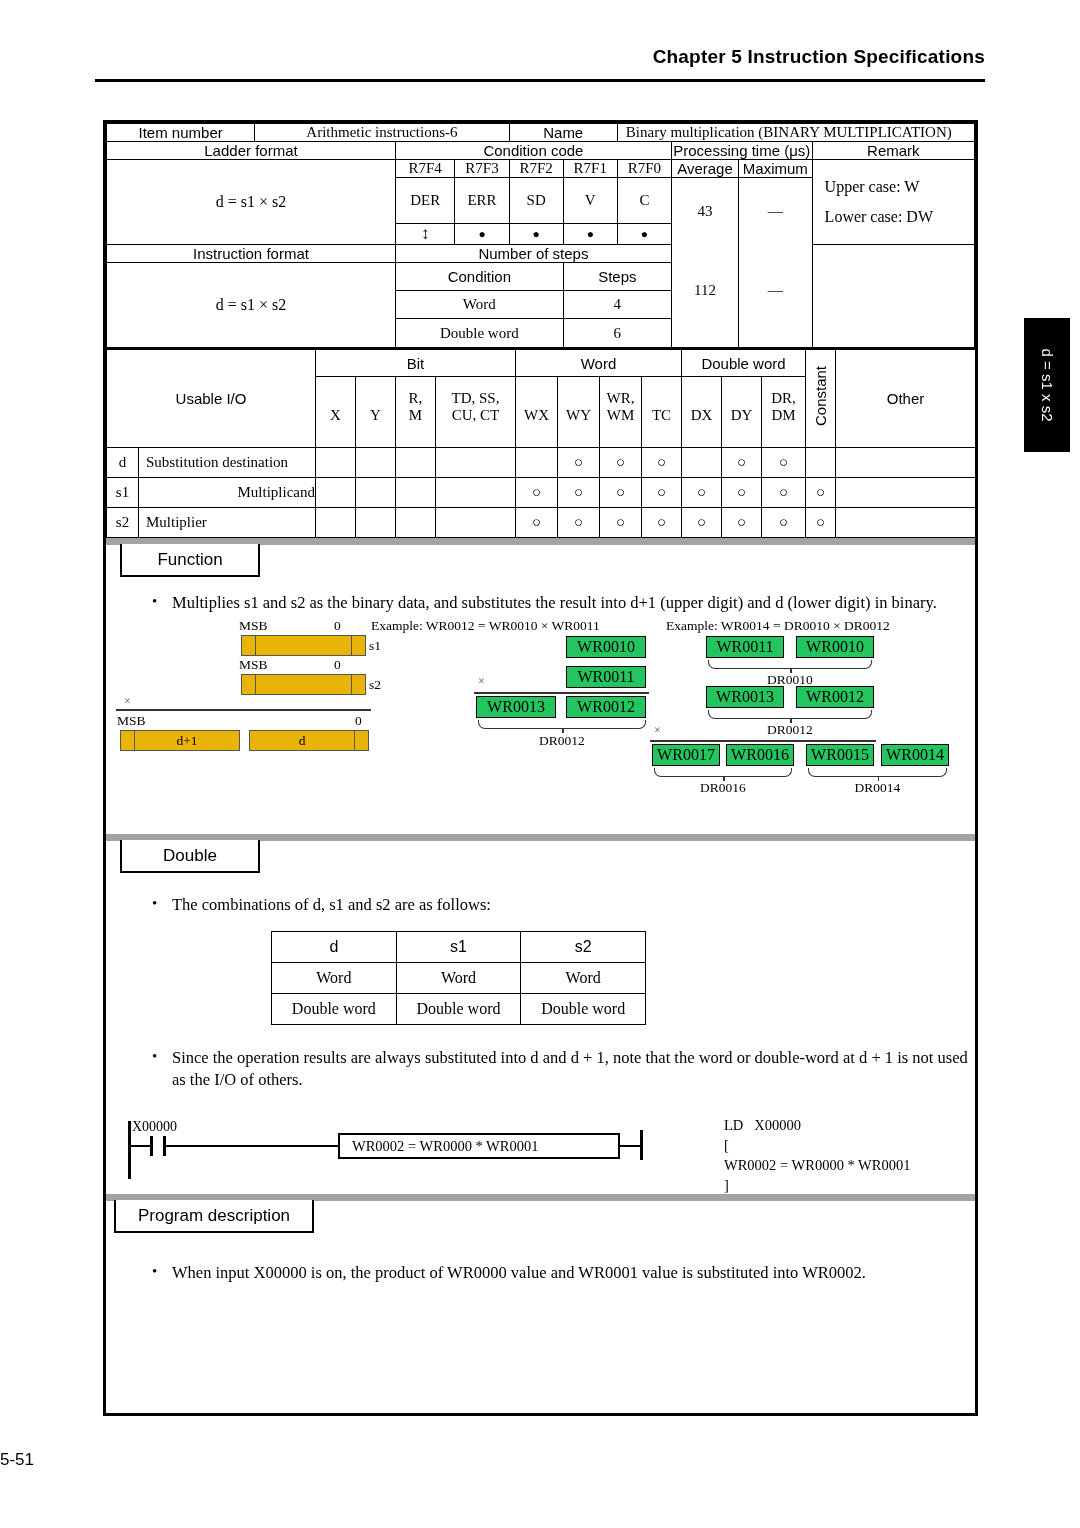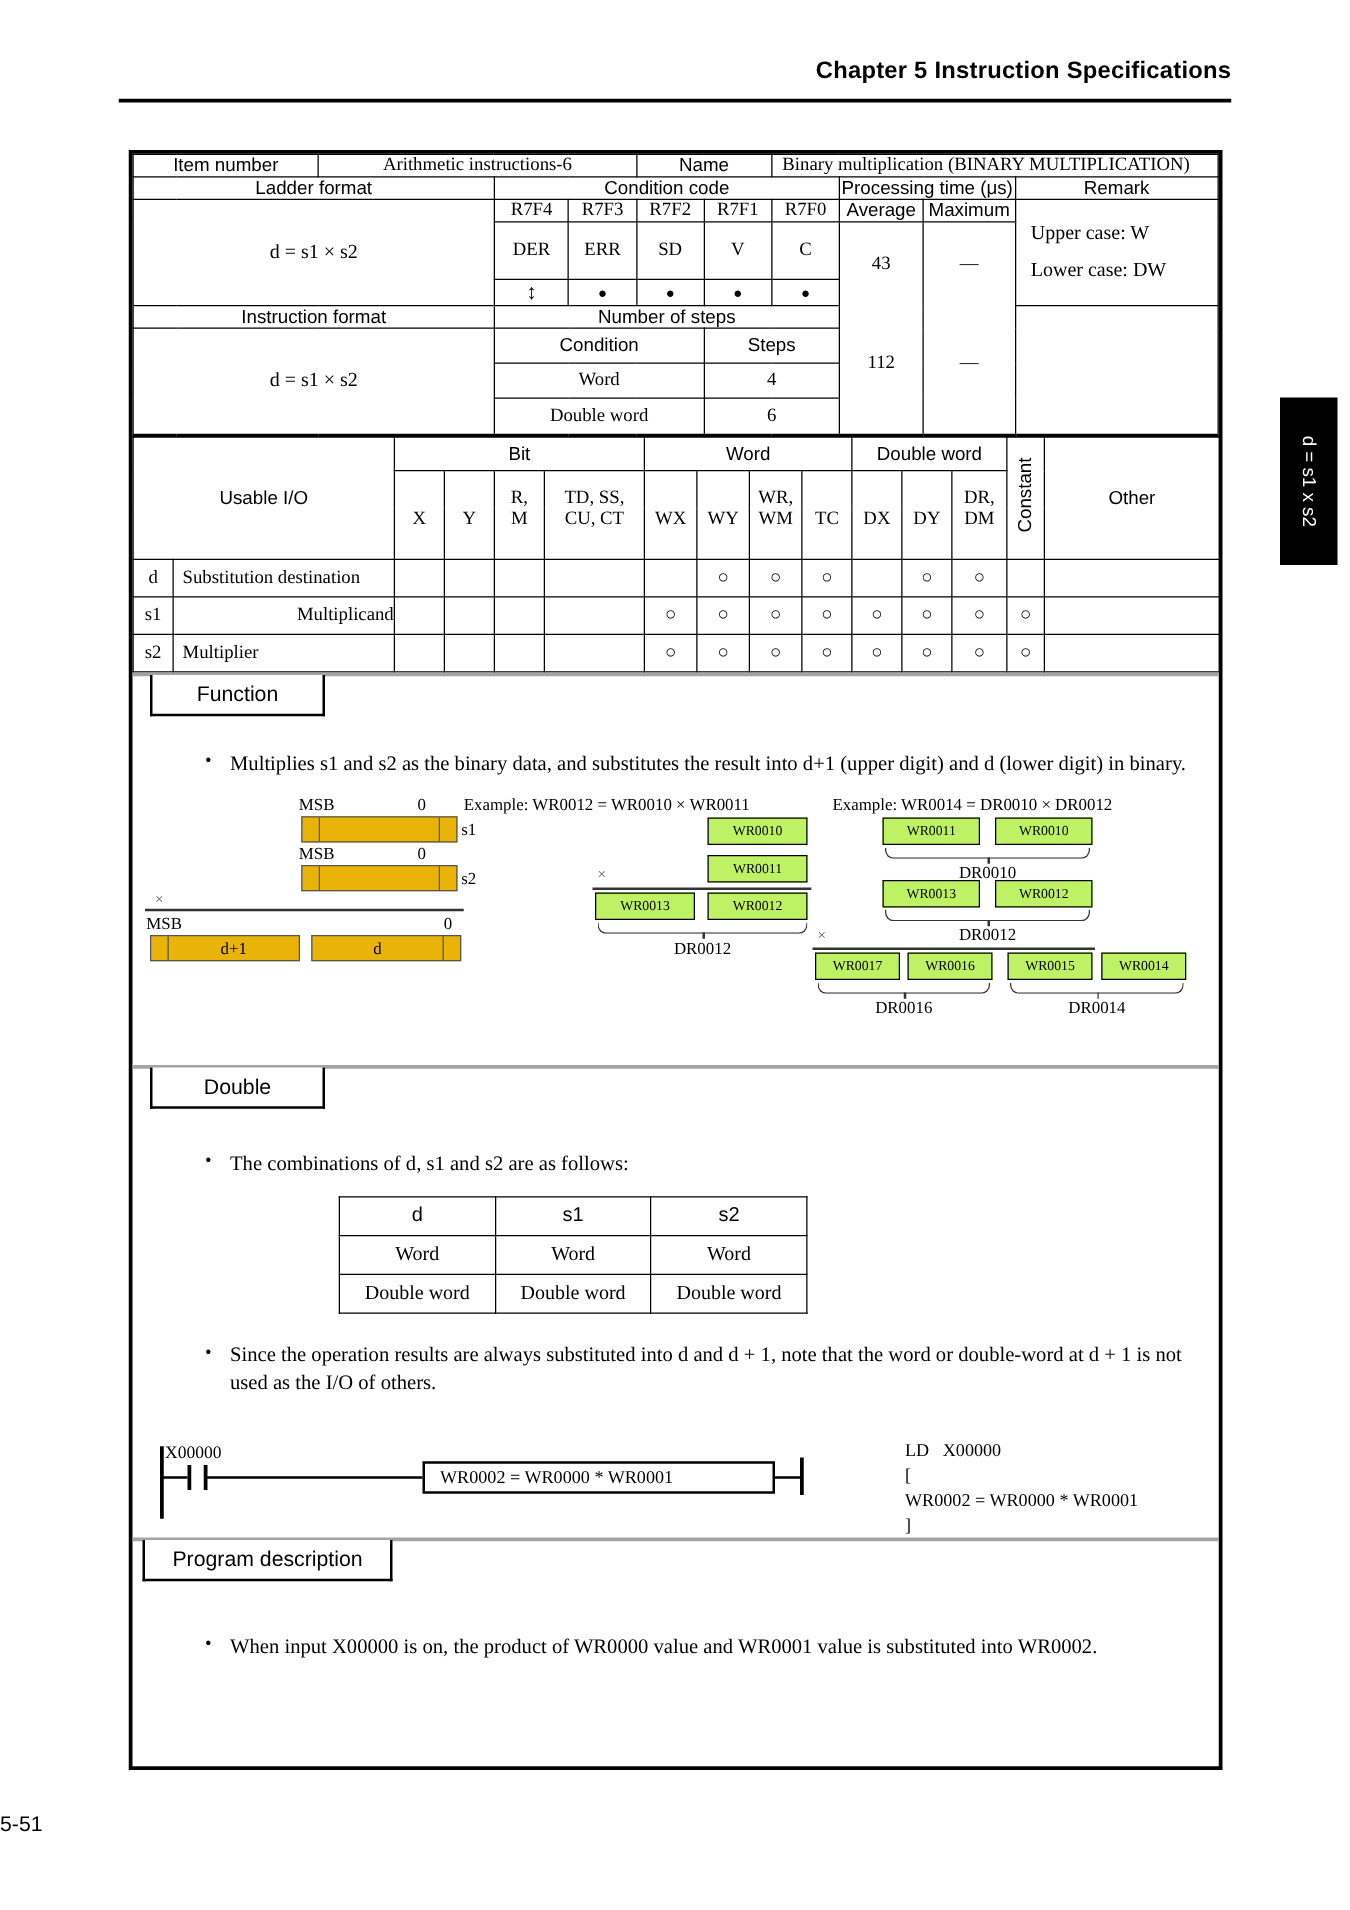--- a/index.html
+++ b/index.html
@@ -105,21 +105,21 @@
     font-family: "Liberation Sans", sans-serif;
     font-size: 15px;
     line-height: 1;
   }
 
   .circ { font-size: 16px; font-family: "Liberation Serif", serif; }
 
   
   .sec-band {
     position: relative;
-    border-top: 3px solid #a3a3a3;
+    border-top: 7px solid #a3a3a3;
     height: 33px;
     padding-left: 44px;
   }
   .sec-tab {
     position: absolute;
     left: 14px;
     top: -1px;
     height: 33px;
     min-width: 140px;
     border: 2px solid #000;
@@ -128,21 +128,21 @@
     display: flex;
     align-items: center;
     justify-content: center;
     padding: 0 16px;
     background: #fff;
     font-family: "Liberation Sans", sans-serif;
     font-size: 17px;
   }
 
   ul.bullets {
-    margin: 12px;
+    margin: 0;
     padding: 0 4px 0 46px;
     list-style: none;
   }
   ul.bullets li {
     position: relative;
     font-family: "Liberation Serif", serif;
     font-size: 16.5px;
     line-height: 1.35;
     margin-bottom: 2px;
     padding-left: 20px;
@@ -180,22 +180,22 @@
 
   .wbox {
     position: absolute;
     border: 1.5px solid #000;
     box-sizing: border-box;
     height: 22px;
     display: flex;
     align-items: center;
     justify-content: center;
     font-family: "Liberation Serif", serif;
-    font-size: 11px;
-    background: #bef264;
+    font-size: 16px;
+    background: #22c55e;
   }
   .brace {
     position: absolute;
     height: 9px;
     border: 1.5px solid #333;
     border-top: none;
     box-sizing: border-box;
     border-radius: 0 0 7px 7px;
   }
   .brace::after {

